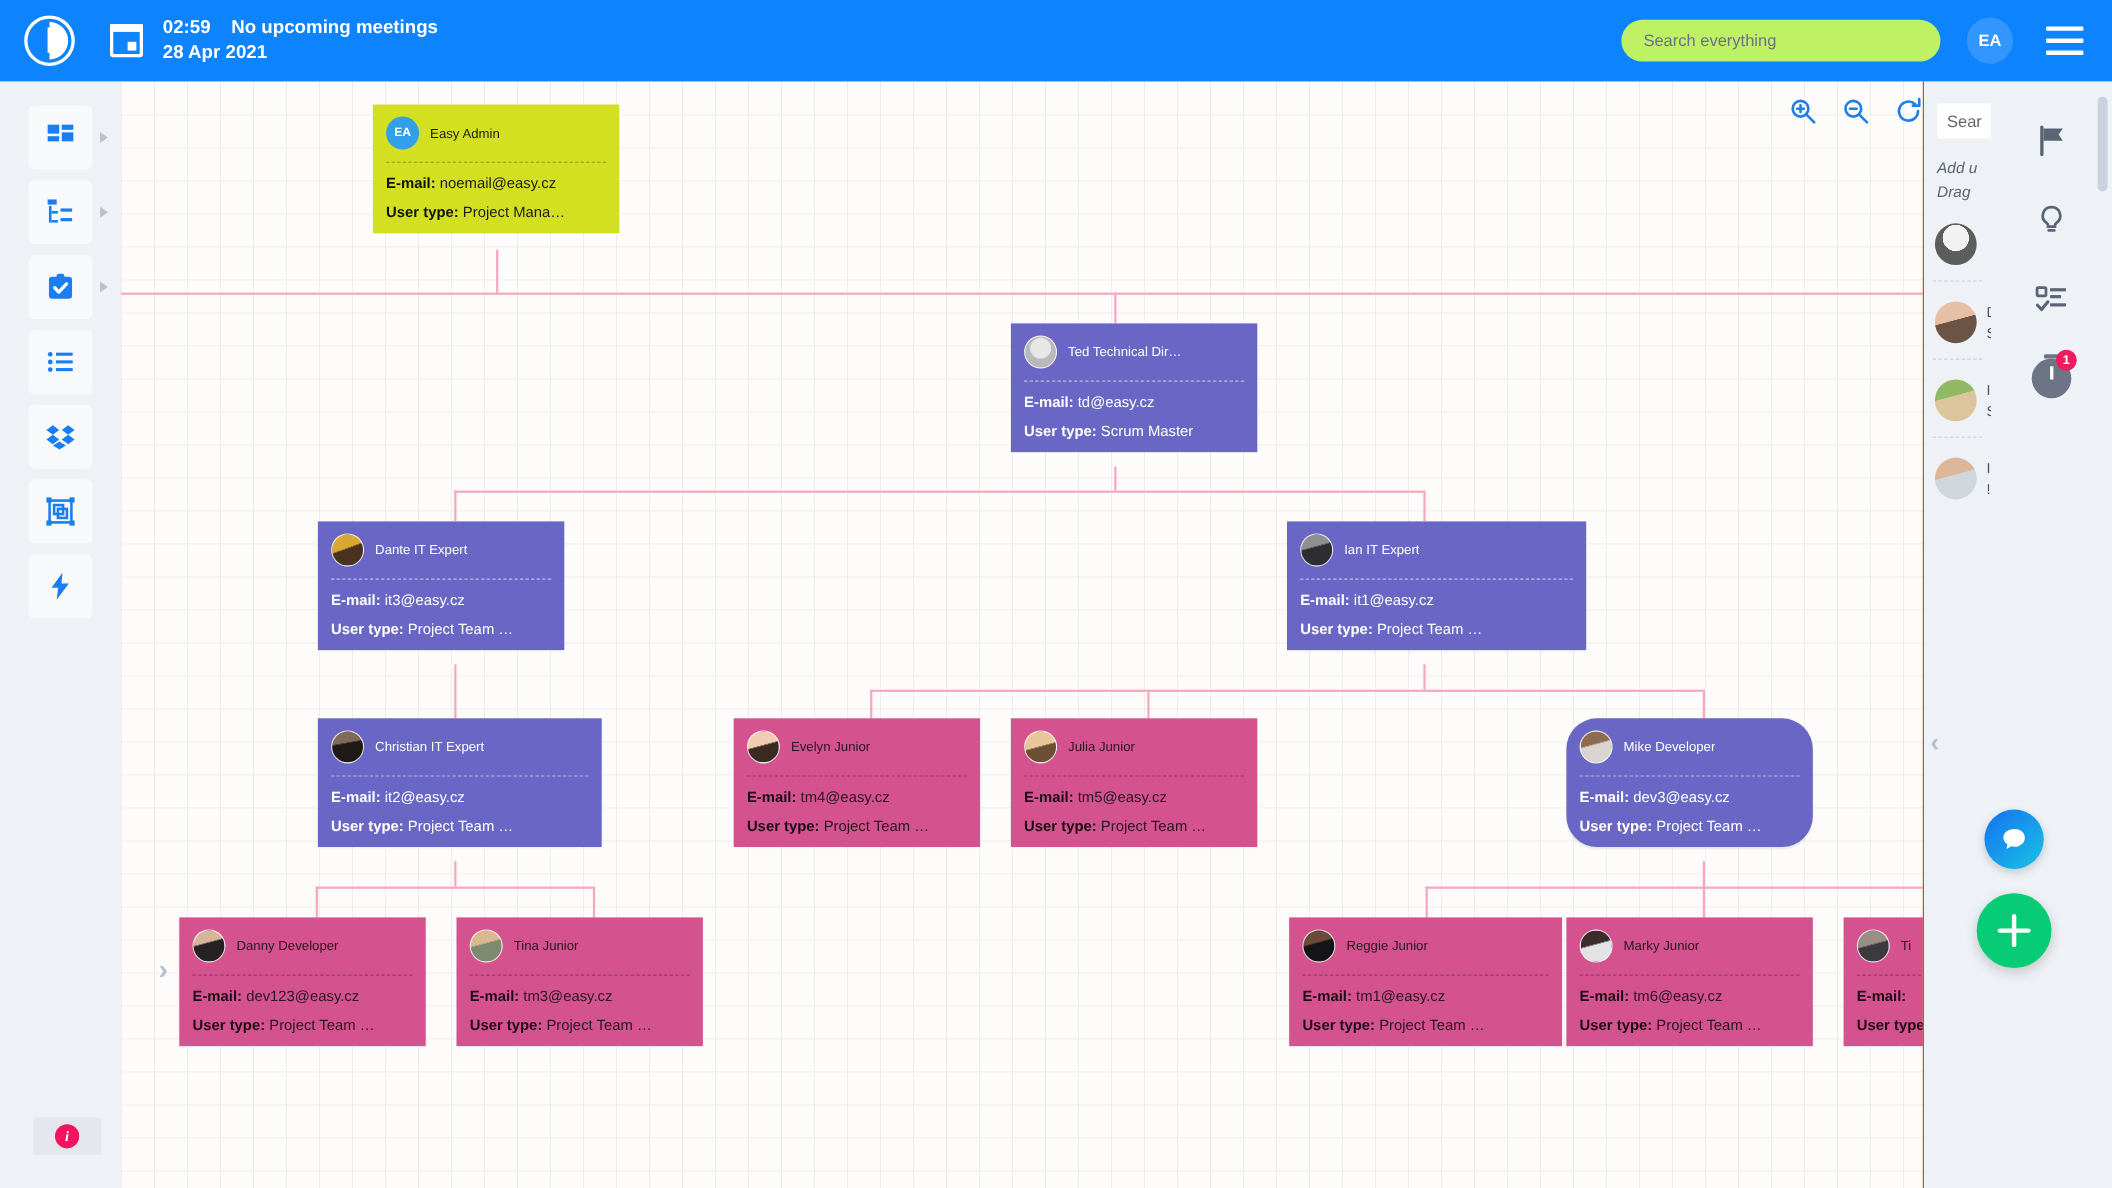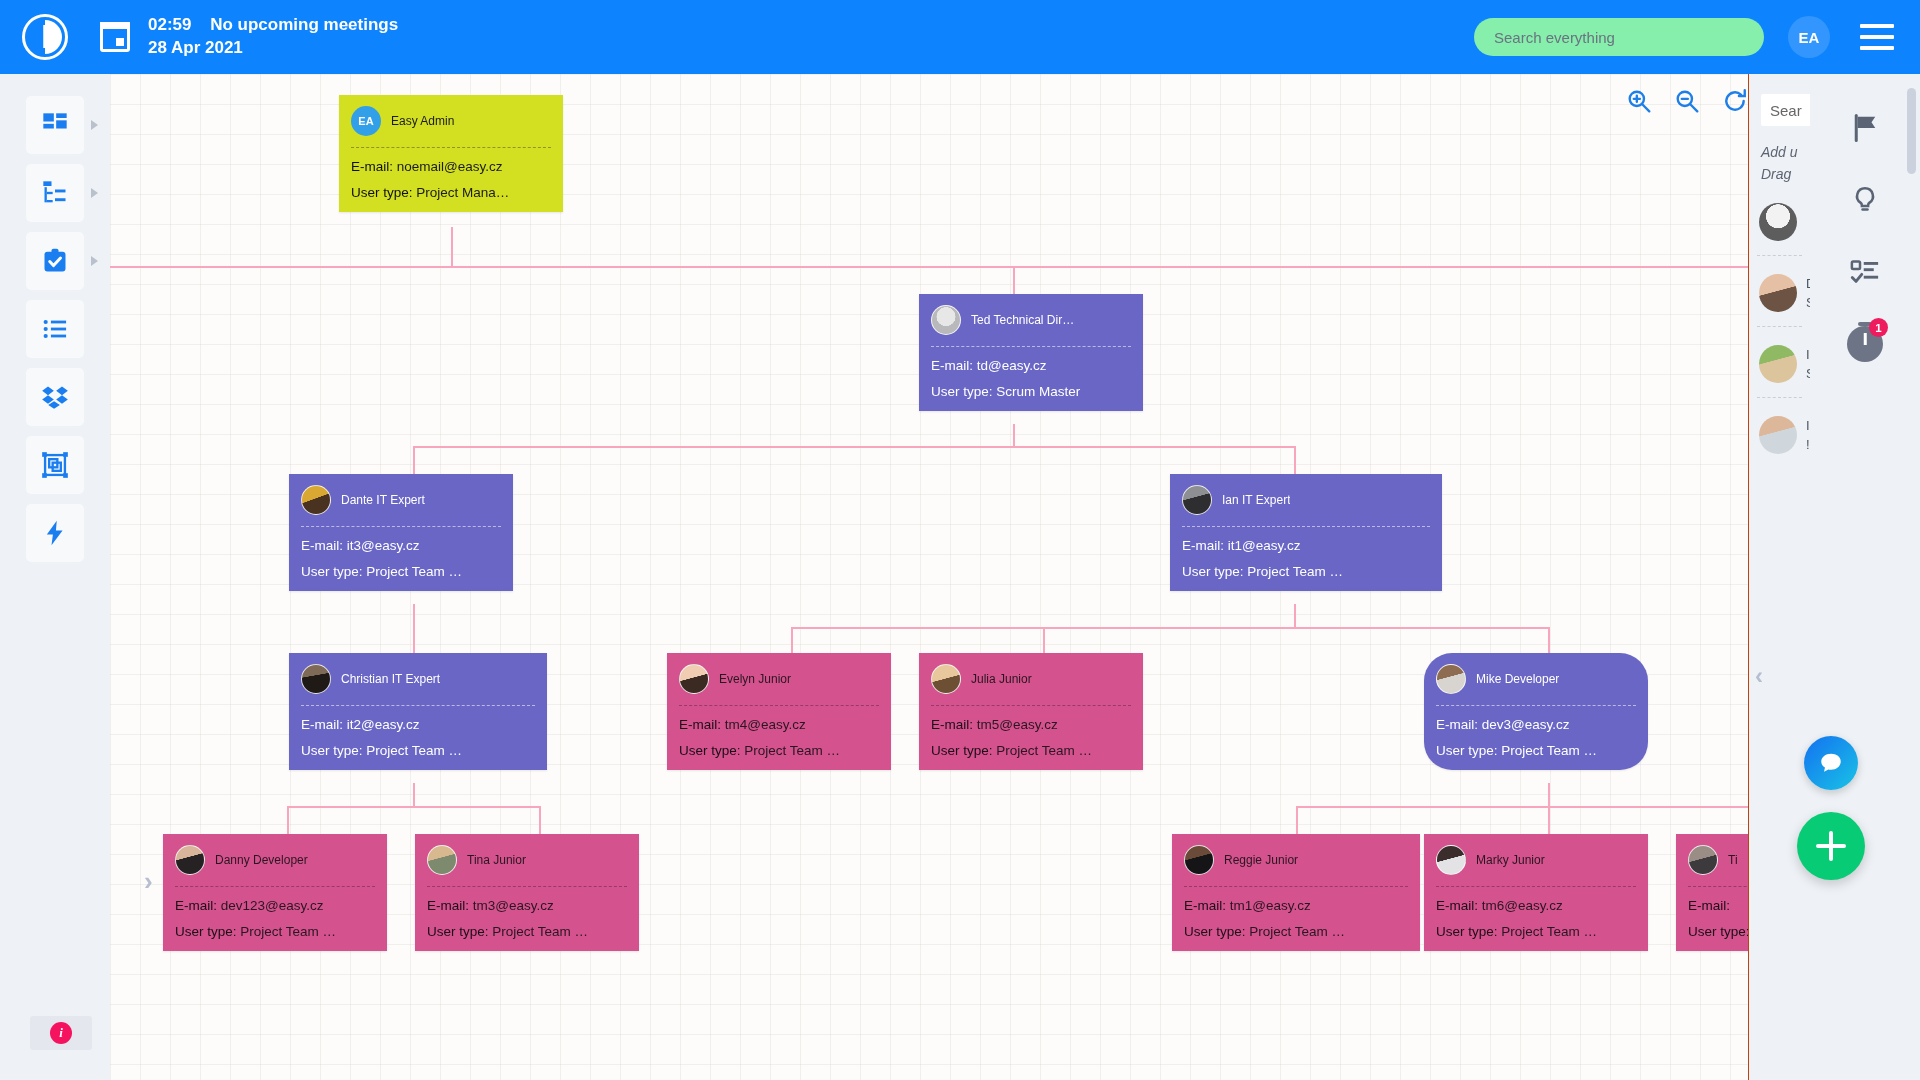--- a/index.html
+++ b/index.html
@@ -53,21 +53,21 @@
   #meeting-block {
     margin-left: 18px; color: #fff;
     line-height: 1.33; flex: 0 0 auto;
   }
   #meeting-line1 { font-size: 17px; font-weight: bold; white-space: nowrap; }
   #meeting-line1 .clock { margin-right: 14px; }
   #meeting-line2 { font-size: 17px; font-weight: bold; }
   #topbar-spacer { flex: 1 1 auto; }
   #search-box {
     width: 290px; height: 38px;
-    background: #86efac; border-radius: 19px;
+    background: #bef264; border-radius: 19px;
     border: none; outline: none;
     padding: 0 20px; font-size: 15px; color: #555;
     font-family: "Liberation Sans", sans-serif;
     flex: 0 0 auto;
   }
   #search-box::placeholder { color: #6b7280; }
   #avatar-badge {
     margin-left: 24px; width: 42px; height: 42px;
     border-radius: 50%; background: #3396fe;
     color: #fff; font-size: 15px; font-weight: bold;
@@ -182,21 +182,21 @@
   .card-body { padding: 0 12px 12px 12px; }
   .card-sep {
     border-top: 1px dashed rgba(255,255,255,.55);
     margin: 0 12px 0 12px;
   }
   .card-row {
     padding-top: 11px;
     white-space: nowrap; overflow: hidden; text-overflow: ellipsis;
     font-size: 13.5px;
   }
-  .card-row b { font-weight: normal; }
+  .card-row b { font-weight: bold; }
 
   
   .card.lime { background: #d3e022; }
   .card.lime .card-name, .card.lime .card-row { color: #1c1c1c; }
   .card.lime .card-sep { border-top-color: rgba(60,60,30,.45); }
   .card.lime .card-row b { color: #111; }
 
   .card.purple { background: #6a66c5; }
   .card.purple .card-name, .card.purple .card-row { color: #ffffff; }
   .card.purple .card-row b { color: #ffffff; }

